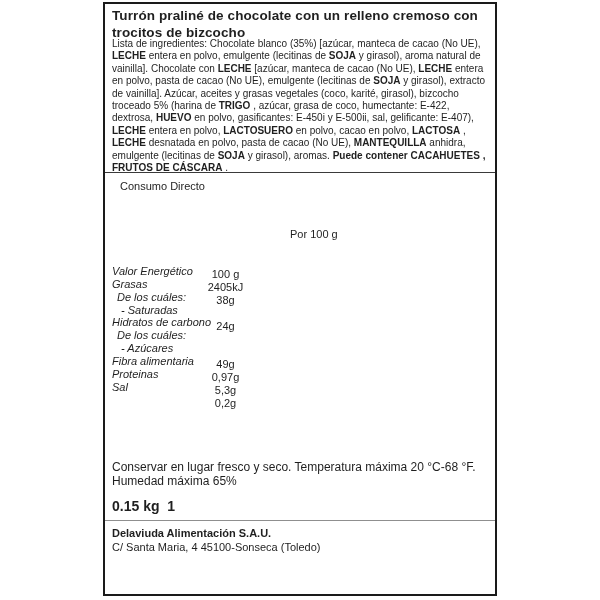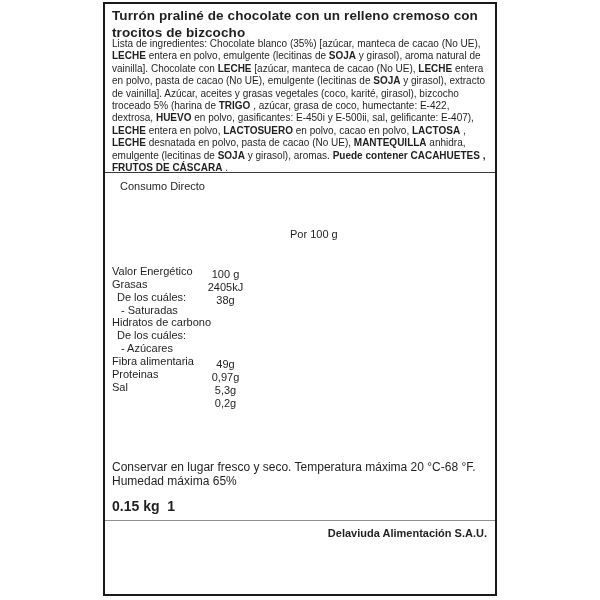--- a/index.html
+++ b/index.html
@@ -57,21 +57,21 @@
   .nutrition {
     left: 7px; top: 248px; right: 7px;
     font-size: 11px;
   }
   .n-row {
     position: relative;
     height: 12.9px;
     line-height: 12.9px;
     white-space: nowrap;
   }
-  .n-row .nlabel { display: inline-block; }
+  .n-row .nlabel { display: inline-block; font-style: italic; }
   .n-row.indent1 .nlabel { padding-left: 5px; }
   .n-row.indent2 .nlabel { padding-left: 9px; }
   .n-row .nvalue {
     position: absolute;
     left: 0; top: 16px;
     width: 227px;
     text-align: center;
   }
   .storage {
     left: 7px; top: 457px; right: 8px;
@@ -87,21 +87,21 @@
   .divider2 {
     left: 0; right: 0; top: 516px;
     border-top: 1px solid #8f8f8f;
     height: 0;
   }
   .manufacturer {
     left: 7px; top: 522px; right: 8px;
     font-size: 11px;
     line-height: 14px;
   }
-  .manufacturer .mname { font-weight: bold; text-align: right; }
+  .manufacturer .mname { font-weight: bold; }
 </style>
 </head>
 <body>
 
 <div class="page">
   <div class="label-box">
 
     <div class="title">Turrón praliné de chocolate con un relleno cremoso con trocitos de bizcocho</div>
 
     <div class="ingredients"><span>Lista de ingredientes: Chocolate blanco (35%) [azúcar, manteca de cacao (No UE), </span><b>LECHE</b><span> entera en polvo, emulgente (lecitinas de </span><b>SOJA</b><span> y girasol), aroma natural de vainilla]. Chocolate con </span><b>LECHE</b><span> [azúcar, manteca de cacao (No UE), </span><b>LECHE</b><span> entera en polvo, pasta de cacao (No UE), emulgente (lecitinas de </span><b>SOJA</b><span> y girasol), extracto de vainilla]. Azúcar, aceites y grasas vegetales (coco, karité, girasol), bizcocho troceado 5% (harina de </span><b>TRIGO</b><span> , azúcar, grasa de coco, humectante: E-422, dextrosa, </span><b>HUEVO</b><span> en polvo, gasificantes: E-450i y E-500ii, sal, gelificante: E-407), </span><b>LECHE</b><span> entera en polvo, </span><b>LACTOSUERO</b><span> en polvo, cacao en polvo, </span><b>LACTOSA</b><span> , </span><b>LECHE</b><span> desnatada en polvo, pasta de cacao (No UE), </span><b>MANTEQUILLA</b><span> anhidra, emulgente (lecitinas de </span><b>SOJA</b><span> y girasol), aromas. </span><b>Puede contener CACAHUETES , FRUTOS DE CÁSCARA</b><span> .</span></div>
@@ -110,33 +110,34 @@
 
     <div class="consumo">Consumo Directo</div>
 
     <div class="per-header">Por 100 g</div>
 
     <div class="nutrition">
         <div class="n-row"><span class="nvalue">100 g</span><span class="nlabel"></span></div>
         <div class="n-row"><span class="nvalue">2405kJ</span><span class="nlabel">Valor Energético</span></div>
         <div class="n-row"><span class="nvalue">38g</span><span class="nlabel">Grasas</span></div>
         <div class="n-row indent1"><span class="nvalue"></span><span class="nlabel">De los cuáles:</span></div>
-        <div class="n-row indent2"><span class="nlabel">- Saturadas</span></div>
+        <div class="n-row indent2"><span class="nvalue">24g</span><span class="nlabel">- Saturadas</span></div>
         <div class="n-row"><span class="nlabel">Hidratos de carbono</span></div>
         <div class="n-row indent1"><span class="nvalue"></span><span class="nlabel">De los cuáles:</span></div>
         <div class="n-row indent2"><span class="nvalue">49g</span><span class="nlabel">- Azúcares</span></div>
         <div class="n-row"><span class="nvalue">0,97g</span><span class="nlabel">Fibra alimentaria</span></div>
         <div class="n-row"><span class="nvalue">5,3g</span><span class="nlabel">Proteinas</span></div>
         <div class="n-row"><span class="nvalue">0,2g</span><span class="nlabel">Sal</span></div>
       </div>
 
     <div class="storage">Conservar en lugar fresco y seco. Temperatura máxima 20 °C-68 °F. Humedad máxima 65%</div>
 
     <div class="weight">0.15 kg  1</div>
 
     <div class="divider2"></div>
 
     <div class="manufacturer">
       <div class="mname">Delaviuda Alimentación S.A.U.</div>
+      <div class="maddr">C/ Santa Maria, 4 45100-Sonseca (Toledo)</div>
     </div>
 
   </div>
 </div>
 
 </body></html>

